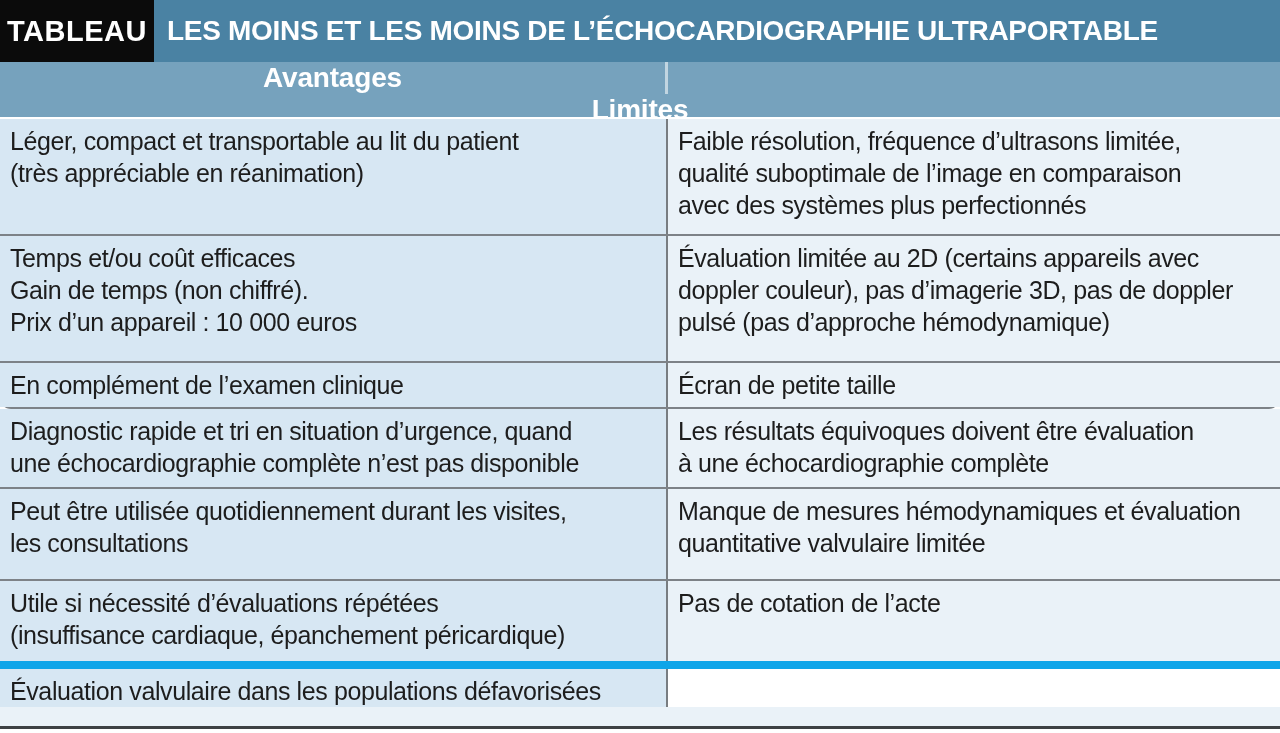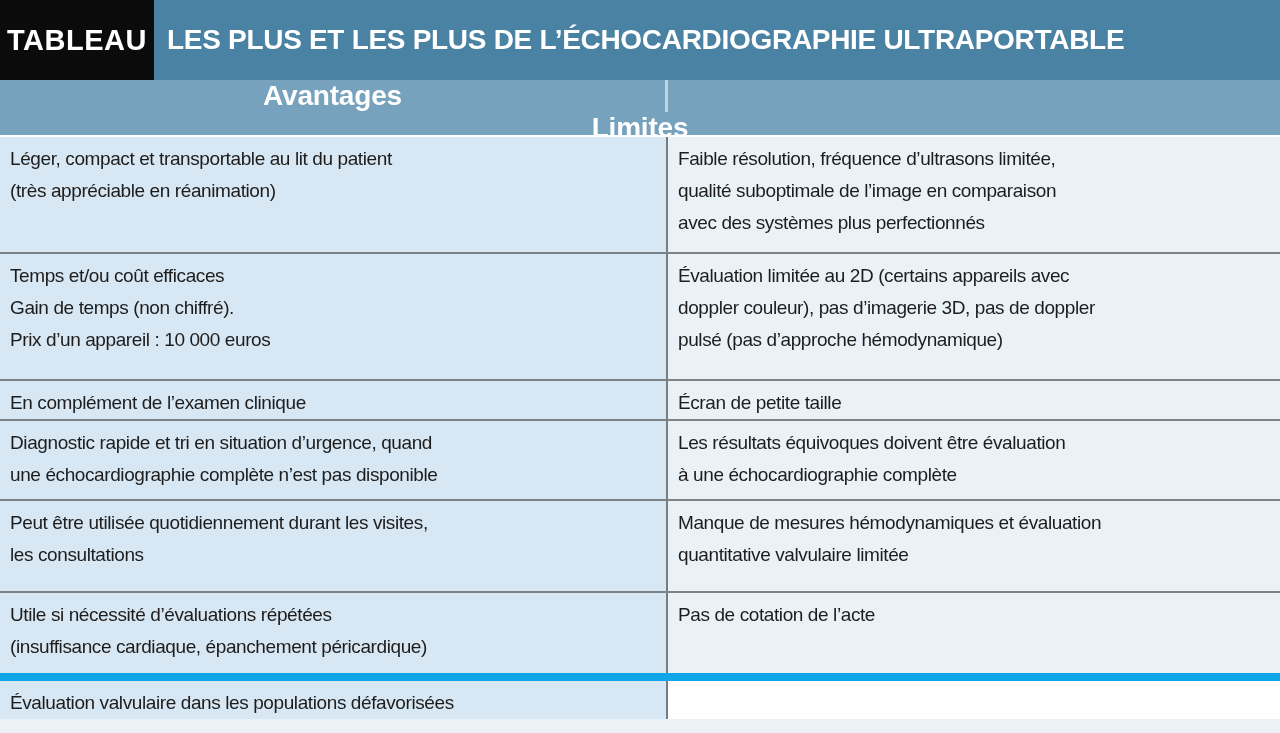--- a/index.html
+++ b/index.html
@@ -5,21 +5,21 @@
   html, body { margin: 0; padding: 0; background: #ffffff; }
   .page {
     position: relative;
     width: 1280px;
     height: 733px;
     background: #ffffff;
     font-family: "Liberation Sans", sans-serif;
     overflow: hidden;
   }
   
-  .titlebar { display: flex; height: 80px; background: #4a82a3; }
+  .titlebar { display: flex; height: 62px; background: #4a82a3; }
   .tag {
     width: 154px;
     background: #0b0b0b;
     color: #ffffff;
     font-weight: bold;
     font-size: 29px;
     display: flex;
     align-items: center;
     justify-content: center;
     letter-spacing: 0.5px;
@@ -62,54 +62,54 @@
   .colhead.right { flex: 1; }
   
   .row {
     display: flex;
     box-sizing: border-box;
     border-bottom: 2px solid #7d8287;
   }
   .cell {
     box-sizing: border-box;
     padding: 6px 21px 0 10px;
-    font-size: 19px;
+    font-size: 25px;
     line-height: 32px;
     color: #1d1d1d;
     letter-spacing: -0.4px;
     white-space: pre-line;
     overflow: hidden;
   }
   .cell.left {
     width: 668px;
     flex: none;
     background: #d7e7f3;
     border-right: 2px solid #787d81;
   }
   .cell.right {
     flex: 1;
     background: #eaf2f8;
   }
   .r1 { height: 117px; }
   .r2 { height: 127px; justify-content: center; }
-  .r3 { height: 40px; }
+  .r3 { height: 46px; border-radius: 11px; }
   .r4 { height: 80px; }
   .r5 { height: 92px; }
   .r6 { height: 88px; border-bottom: 8px solid #0ea5e9; }
   .r7 { height: 60px; border-bottom: none; flex-direction: column; }
   .r7 .cell.right { border-bottom: 3px solid #3d4144; }
 </style>
 </head>
 <body>
 
 <div class="page">
 
   <div class="titlebar">
     <div class="tag">TABLEAU</div>
-    <div class="title">LES PLUS ET LES PLUS DE L’ÉCHOCARDIOGRAPHIE ULTRAPORTABLE</div>
+    <div class="title">LES MOINS ET LES MOINS DE L’ÉCHOCARDIOGRAPHIE ULTRAPORTABLE</div>
   </div>
 
   <div class="colheads">
     <div class="colhead left">Avantages</div>
     <div class="colhead right">Limites</div>
   </div>
 
   <div class="row r1">
     <div class="cell left">Léger, compact et transportable au lit du patient
 (très appréciable en réanimation)</div>

